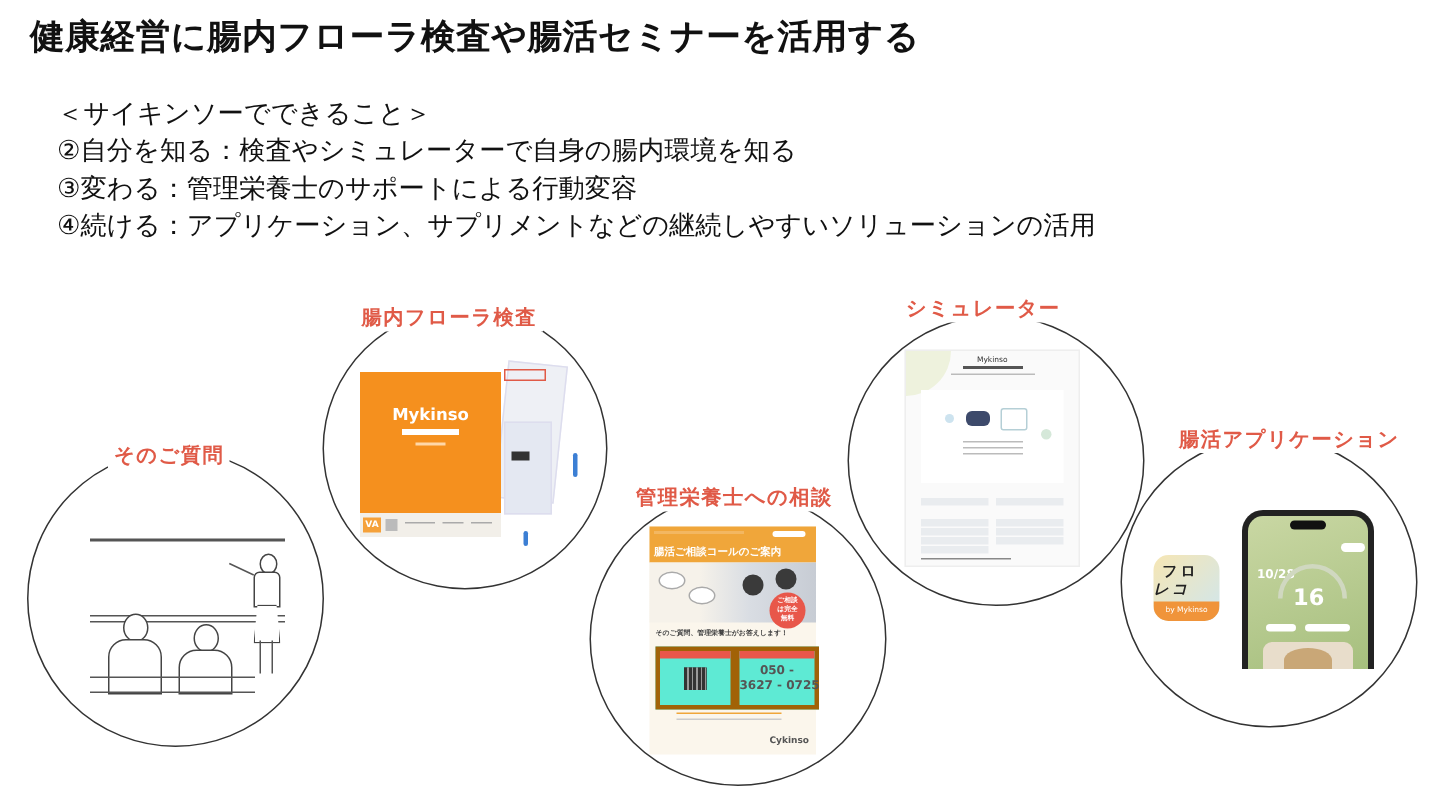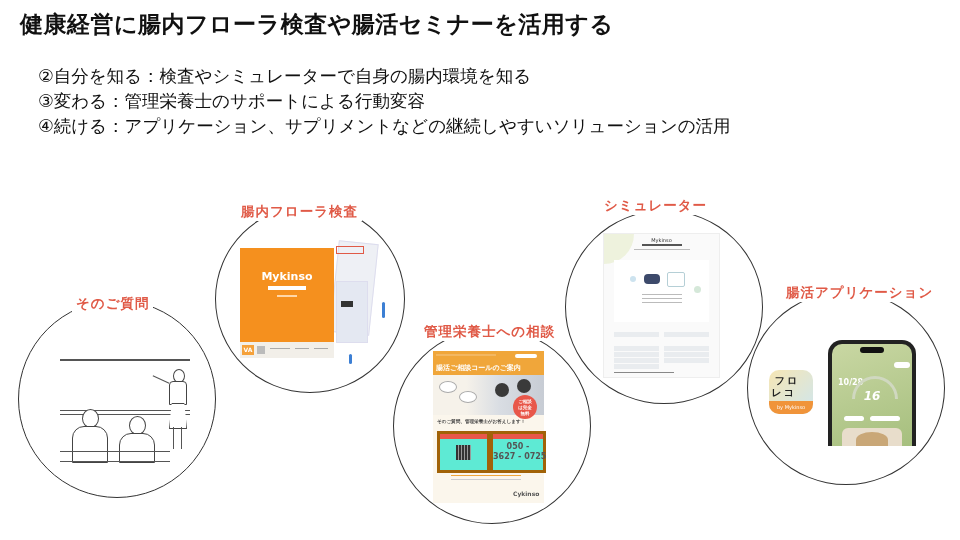--- a/index.html
+++ b/index.html
@@ -30,20 +30,21 @@
   .app-icon{position:absolute;border-radius:10px;overflow:hidden;background:linear-gradient(135deg,#f6e6b4,#cfe6ee);}
   .phone{position:absolute;background:#222;border-radius:14px 14px 0 0;}
   .screen{position:absolute;background:linear-gradient(160deg,#c9d7a3,#a6bf7e);border-radius:10px 10px 0 0;overflow:hidden;}
 </style>
 </head>
 <body>
 
 <div class="title">健康経営に腸内フローラ検査や腸活セミナーを活用する</div>
 
 <div class="list">
+  <div>＜サイキンソーでできること＞</div>
   <div>②自分を知る：検査やシミュレーターで自身の腸内環境を知る</div>
   <div>③変わる：管理栄養士のサポートによる行動変容</div>
   <div>④続ける：アプリケーション、サプリメントなどの継続しやすいソリューションの活用</div>
 </div>
 
 <div class="circle" style="left:18px;top:300px;width:196px;height:196px;">
   <div>
     <div class="sem-line" style="left:41px;top:58px;width:130px;height:1.5px;"></div>
     <div class="sem-line" style="left:41px;top:109px;width:130px;height:1px;"></div>
     <div class="sem-line" style="left:41px;top:113px;width:130px;height:1px;"></div>
@@ -145,30 +146,30 @@
     <div class="sim-row" style="left:60px;top:124px;width:45px;"></div>
     <div class="sim-row" style="left:10px;top:130px;width:45px;"></div>
     <div style="position:absolute;left:10px;top:138px;width:60px;height:1px;background:#888;"></div>
   </div>
 </div>
 <div class="label" style="left:600px;top:197px;">シミュレーター</div>
 
 <div class="circle" style="left:747px;top:291px;width:196px;height:192px;">
   <div class="app-icon" style="left:21px;top:78px;width:44px;height:44px;">
     <div style="position:absolute;left:0;top:4px;width:36px;text-align:center;font-size:10px;font-weight:bold;color:#222;letter-spacing:2px;">フロ</div>
-    <div style="position:absolute;left:0;top:16px;width:27px;text-align:right;font-size:10px;font-weight:bold;color:#222;letter-spacing:2px;">レコ</div>
+    <div style="position:absolute;left:0;top:16px;width:27px;text-align:left;font-size:10px;font-weight:bold;color:#222;letter-spacing:2px;font-style:italic;">レコ</div>
     <div style="position:absolute;left:0;top:31px;width:44px;height:13px;background:#f0943a;color:#fff;font-size:5px;text-align:center;line-height:13px;">by Mykinso</div>
   </div>
   <div class="phone" style="left:80px;top:48px;width:88px;height:106px;">
     <div class="screen" style="left:4px;top:4px;width:80px;height:102px;">
       <div style="position:absolute;left:28px;top:3px;width:24px;height:6px;background:#111;border-radius:4px;"></div>
       <div style="position:absolute;left:6px;top:18px;font-size:8px;color:#fff;font-weight:bold;margin-top:16px;">10/28</div>
       <div style="position:absolute;left:62px;top:18px;width:16px;height:6px;background:#fff;border-radius:3px;"></div>
       <div style="position:absolute;left:20px;top:32px;width:40px;height:40px;border:3px solid #d0d8c0;border-radius:50%;clip-path:inset(0 0 50% 0);"></div>
-      <div style="position:absolute;left:30px;top:45px;width:20px;text-align:center;font-size:12px;color:#fff;font-weight:bold;font-style:italic;">16</div>
+      <div style="position:absolute;left:30px;top:45px;width:20px;text-align:center;font-size:15px;color:#fff;font-weight:bold;">16</div>
       <div style="position:absolute;left:12px;top:72px;width:20px;height:5px;background:#fff;border-radius:3px;"></div>
       <div style="position:absolute;left:38px;top:72px;width:30px;height:5px;background:#fff;border-radius:3px;"></div>
       <div style="position:absolute;left:10px;top:84px;width:60px;height:20px;background:#e8ddcb;border-radius:6px 6px 0 0;"></div>
       <div style="position:absolute;left:24px;top:88px;width:32px;height:16px;background:#c9a777;border-radius:50% 50% 0 0;"></div>
     </div>
   </div>
 </div>
 <div class="label" style="left:782px;top:284px;">腸活アプリケーション</div>
 
 </body></html>

